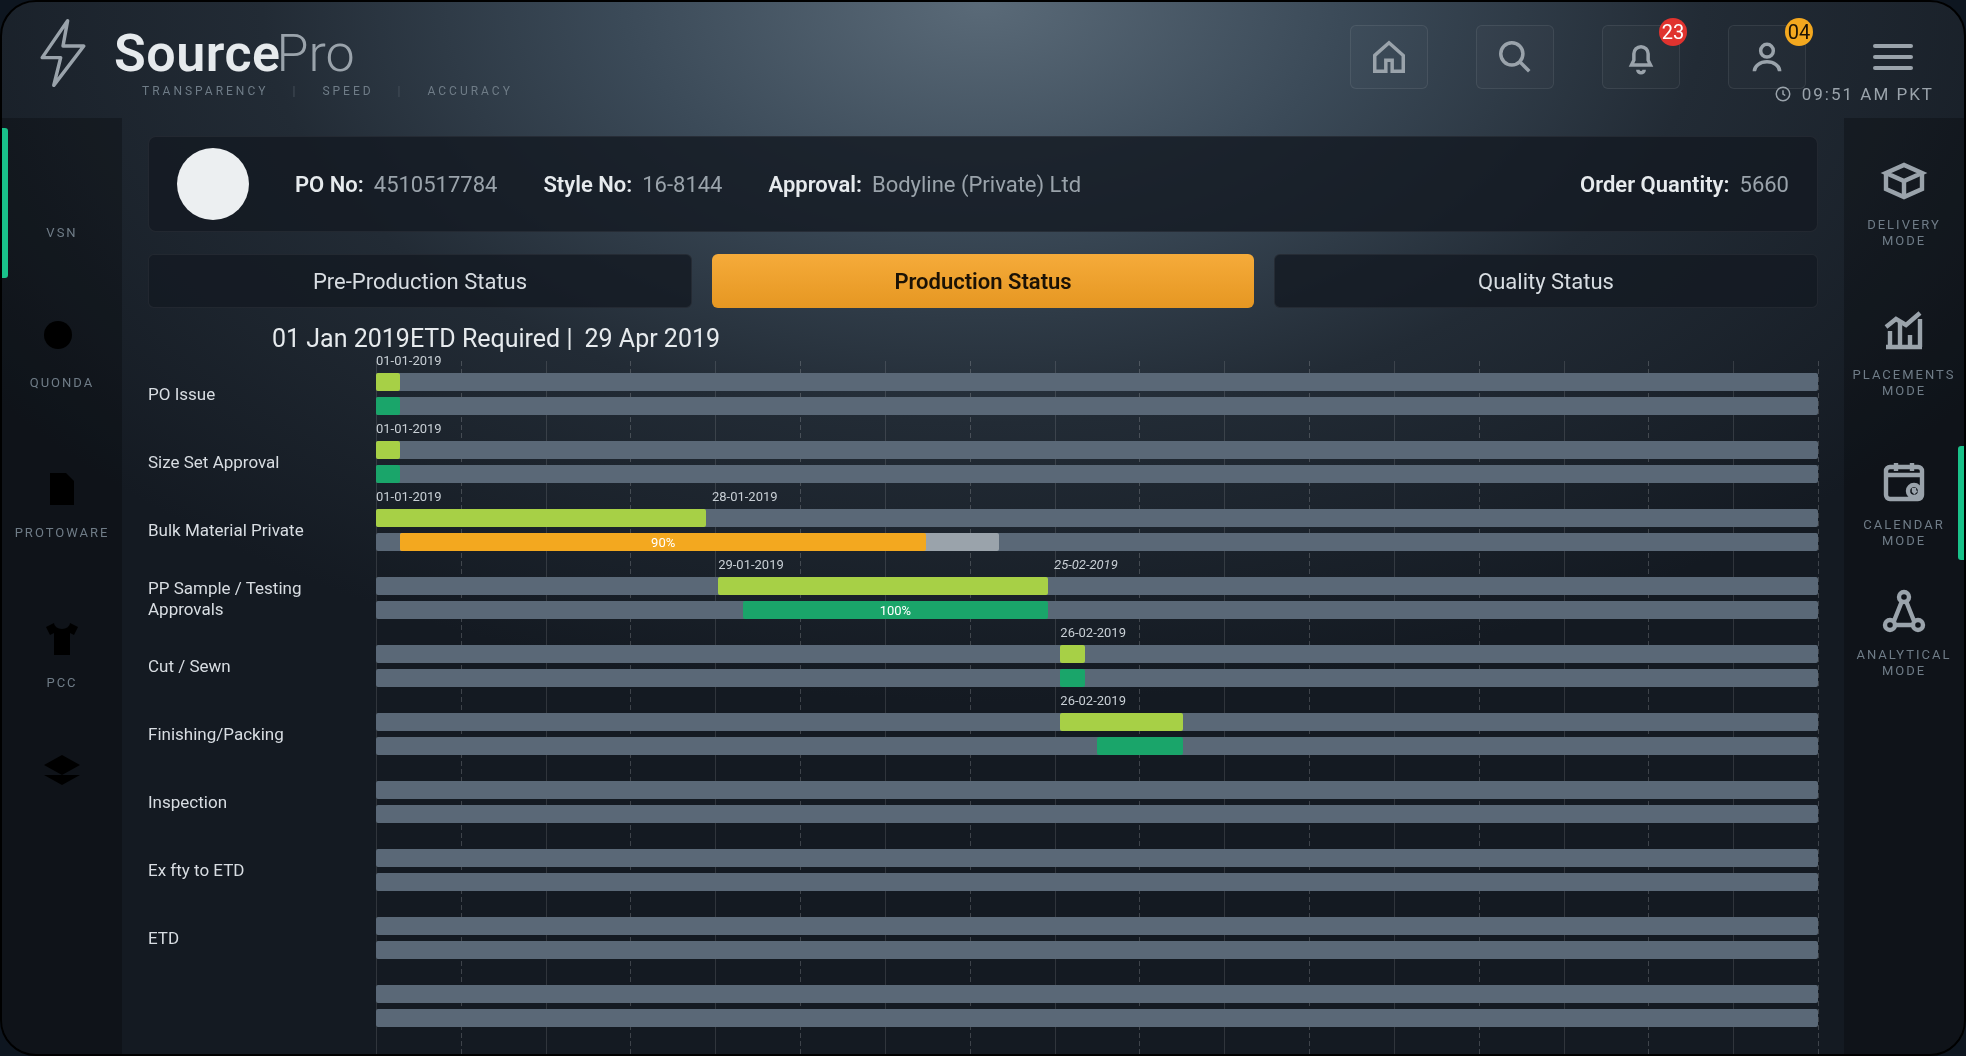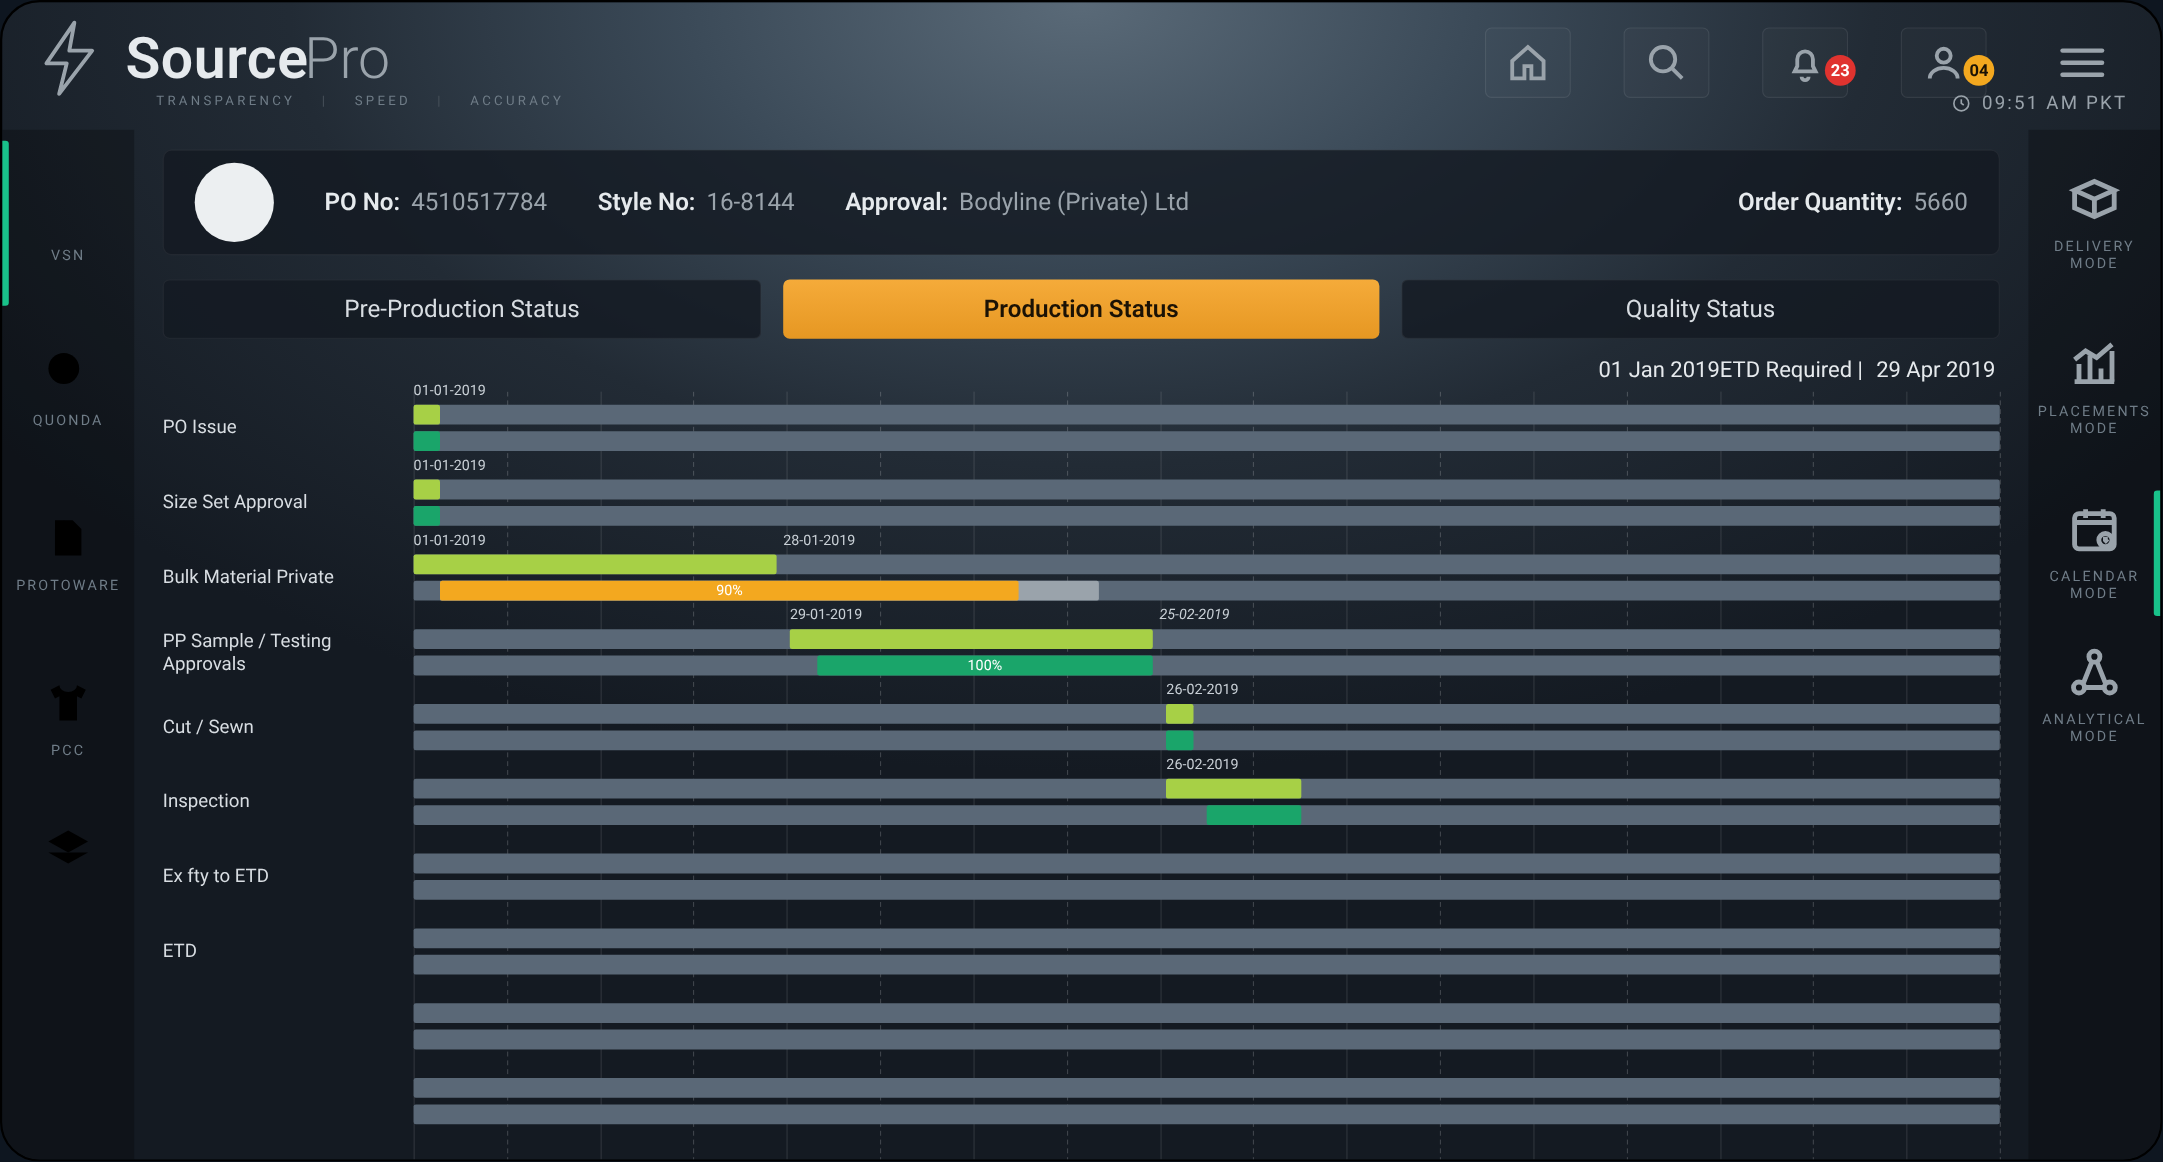--- a/index.html
+++ b/index.html
@@ -48,21 +48,21 @@
     position: relative;
     cursor: pointer;
     background: rgba(255,255,255,0.02);
   }
   .icon-box svg, .rs-item svg { stroke:#9aa3ab; fill:none; stroke-width:2.2; }
   .icon-box.nobox{ border:none; background:none;}
   .badge {
     position: absolute; top: -8px; right: -8px;
     min-width: 28px; height: 28px; border-radius: 14px;
     display: flex; align-items:center; justify-content:center;
-    font-size: 15px; font-weight: 700; color:#fff;margin-top:32px;
+    font-size: 20px; font-weight: 400; color:#fff;
   }
   .badge.red { background:#e0332f; }
   .badge.yellow { background:#f3a81f; color:#1b1205;}
   .clock-row { position:absolute; right:30px; top:82px; display:flex; gap:10px; align-items:center; color:#9aa3ab; font-size:17px; letter-spacing:2px;}
   .clock-row svg{width:18px;height:18px;stroke:#9aa3ab;fill:none;stroke-width:2;}
   
   .layout { position:absolute; top:116px; left:0; right:0; bottom:0; display:flex; }
   .leftbar, .rightbar {
     width: 120px; flex: 0 0 120px;
     background: rgba(0,0,0,0.25);
@@ -103,21 +103,21 @@
     flex:1; height:54px; border-radius:6px;
     background: rgba(20,26,34,0.82);
     border:1px solid rgba(255,255,255,0.06);
     display:flex; align-items:center; justify-content:center;
     font-size:22px; color:#d8dde2; cursor:pointer;
   }
   .tab.active{ background:linear-gradient(#f5ab3a,#e69722); color:#1b1205; font-weight:600; border:none;}
   
   .gantt-wrap{ margin-top:14px; }
   .gantt-header{
-    display:flex; justify-content:flex-end; font-size:20px; color:#e6eaed;
+    display:flex; justify-content:flex-start; font-size:25px; color:#e6eaed;
     padding: 2px 4px 8px 124px;
   }
   .gantt-header .right{ display:flex; gap:12px; color:#e6eaed;}
   .gantt-header .right .lbl{}
   .chart{
     position:relative; height:700px;
     display:flex;
   }
   .rowlabels{
     width:228px; flex:0 0 228px;
@@ -298,20 +298,21 @@
             <span>29 Apr 2019</span>
           </span>
         </div>
         <div class="chart">
           <div class="rowlabels" id="rowlabels">
               <div class="rowlabel">PO Issue</div>
               <div class="rowlabel">Size Set Approval</div>
               <div class="rowlabel">Bulk Material Private</div>
               <div class="rowlabel">PP Sample / Testing Approvals</div>
               <div class="rowlabel">Cut / Sewn</div>
+              <div class="rowlabel">Finishing/Packing</div>
               <div class="rowlabel">Inspection</div>
               <div class="rowlabel">Ex fty to ETD</div>
               <div class="rowlabel">ETD</div>
             </div>
           <div class="plot" id="plot">
             <div class="grid" id="grid">
                 <div class="v" style="left: 0%;"></div>
                 <div class="v dash" style="left: 5.88235%;"></div>
                 <div class="v" style="left: 11.7647%;"></div>
                 <div class="v dash" style="left: 17.6471%;"></div>

